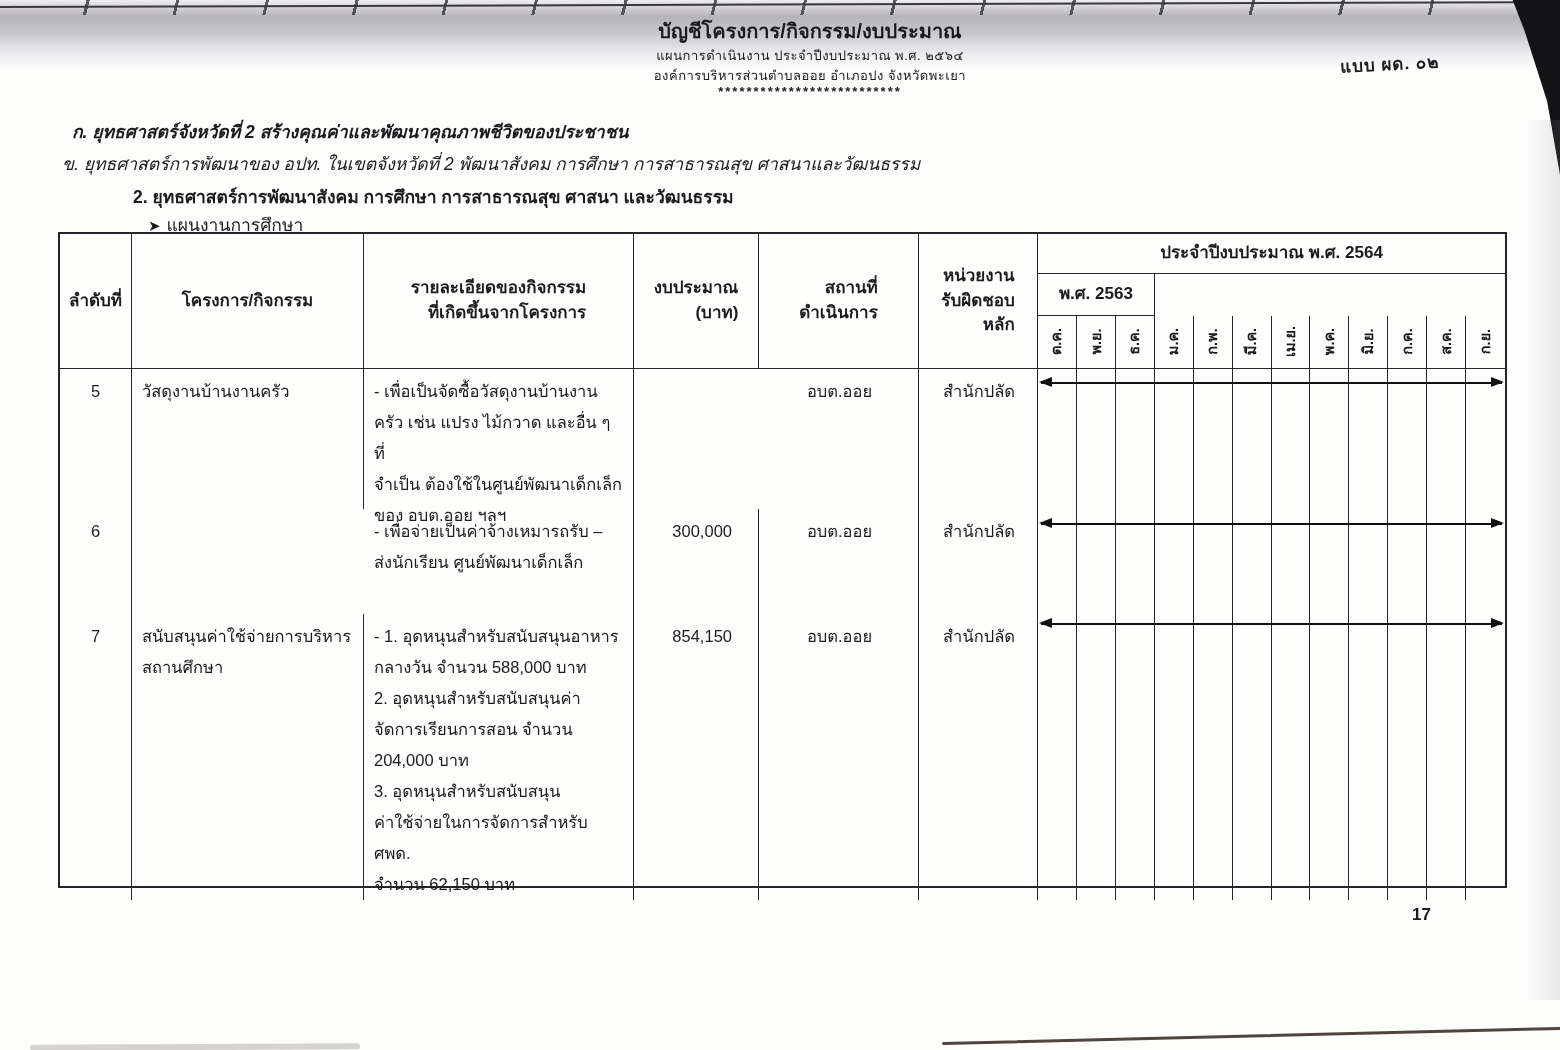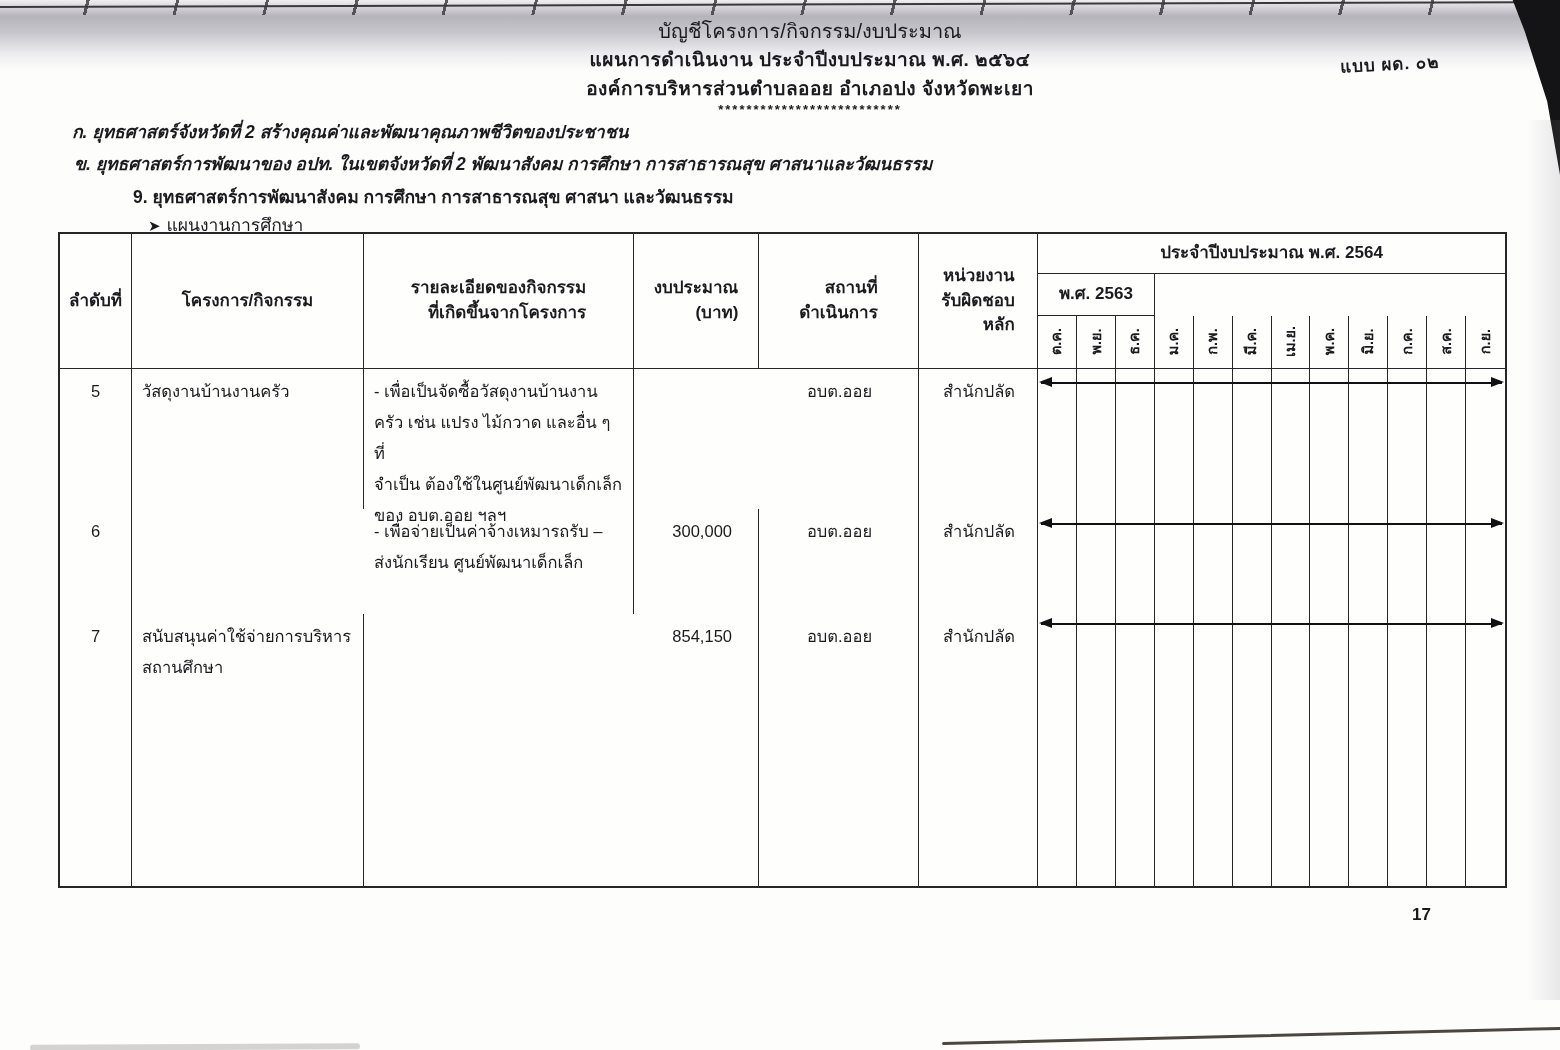--- a/index.html
+++ b/index.html
@@ -22,28 +22,28 @@
     clip-path:polygon(26% 0,100% 0,100% 100%,80% 58%,45% 18%);}
   .right-edge-shade{top:120px;right:0;width:34px;height:880px;
     background:linear-gradient(90deg,rgba(255,255,255,0) 0%,rgba(120,118,126,.16) 100%);}
   .bottom-edge-line{top:1042px;left:942px;width:640px;height:3px;background:#4d453f;
     transform:rotate(-1.4deg);transform-origin:left center;border-radius:2px;}
   .bottom-left-smudge{top:1044px;left:30px;width:330px;height:6px;background:rgba(95,88,80,.25);
     border-radius:3px;transform:rotate(-.3deg);}
 
   
   .doc-head{top:16px;left:330px;width:960px;text-align:center;line-height:1.5;}
-  .doc-title{font-size:20px;font-weight:normal;}
-  .doc-sub{font-size:19px;font-weight:bold;letter-spacing:.5px;}
+  .doc-title{font-size:20px;font-weight:bold;}
+  .doc-sub{font-size:13px;font-weight:normal;letter-spacing:.5px;}
   .doc-stars{font-size:13px;font-weight:bold;letter-spacing:2px;margin-top:-3px;}
   .form-code{top:48px;left:1340px;width:180px;font-size:17px;font-weight:bold;
     transform:rotate(-3deg);letter-spacing:1px;}
 
   .strategy-a{top:118px;left:72px;font-size:17.5px;font-weight:600;font-style:italic;}
-  .strategy-b{top:150px;left:74px;font-size:17.5px;font-weight:700;font-style:italic;}
+  .strategy-b{top:150px;left:62px;font-size:17.5px;font-weight:400;font-style:italic;}
   .strategy-2{top:183px;left:133px;font-size:17.5px;font-weight:600;}
   .plan-line{top:211px;left:148px;font-size:17.5px;font-weight:normal;}
   .plan-line .arrow-glyph{font-size:15px;margin-right:6px;}
 
   
   .proj-table{
     top:232px;left:58px;width:1449px;height:656px;
     display:grid;box-sizing:border-box;
     grid-template-columns:72px 232px 270px 125px 160px 119px repeat(12,1fr);
     grid-template-rows:40px 42px 53px 140px 105px 1fr;
@@ -92,21 +92,21 @@
 <div class="abs doc-head">
   <div class="doc-title">บัญชีโครงการ/กิจกรรม/งบประมาณ</div>
   <div class="doc-sub">แผนการดำเนินงาน ประจำปีงบประมาณ พ.ศ. ๒๕๖๔</div>
   <div class="doc-sub">องค์การบริหารส่วนตำบลออย อำเภอปง จังหวัดพะเยา</div>
   <div class="doc-stars">**************************</div>
 </div>
 <div class="abs form-code">แบบ ผด. ๐๒</div>
 
 <div class="abs strategy-a">ก. ยุทธศาสตร์จังหวัดที่ 2 สร้างคุณค่าและพัฒนาคุณภาพชีวิตของประชาชน</div>
 <div class="abs strategy-b">ข. ยุทธศาสตร์การพัฒนาของ อปท. ในเขตจังหวัดที่ 2 พัฒนาสังคม การศึกษา การสาธารณสุข ศาสนาและวัฒนธรรม</div>
-<div class="abs strategy-2">9. ยุทธศาสตร์การพัฒนาสังคม การศึกษา การสาธารณสุข ศาสนา และวัฒนธรรม</div>
+<div class="abs strategy-2">2. ยุทธศาสตร์การพัฒนาสังคม การศึกษา การสาธารณสุข ศาสนา และวัฒนธรรม</div>
 <div class="abs plan-line">
   <span class="arrow-glyph">➤</span><span>แผนงานการศึกษา</span>
 </div>
 
 <div class="abs proj-table">
 
   <div class="cell hdr span3" style="grid-column:1">ลำดับที่</div>
   <div class="cell hdr span3" style="grid-column:2">โครงการ/กิจกรรม</div>
   <div class="cell hdr span3" style="grid-column:3">รายละเอียดของกิจกรรม
 ที่เกิดขึ้นจากโครงการ</div>
@@ -182,20 +182,28 @@
   <div class="arrow-wrap aw2 r2">
     <div class="arrow-line">
         <span class="ah ah-left"></span>
         <span class="ah ah-right"></span>
       </div>
   </div>
 
   <div class="cell body-cell c-no r3" style="grid-column:1">7</div>
   <div class="cell body-cell r3" style="grid-column:2">สนับสนุนค่าใช้จ่ายการบริหาร
 สถานศึกษา</div>
+  <div class="cell body-cell r3" style="grid-column:3">- 1. อุดหนุนสำหรับสนับสนุนอาหาร
+กลางวัน จำนวน 588,000 บาท
+2. อุดหนุนสำหรับสนับสนุนค่า
+จัดการเรียนการสอน จำนวน
+204,000 บาท
+3. อุดหนุนสำหรับสนับสนุน
+ค่าใช้จ่ายในการจัดการสำหรับ ศพด.
+จำนวน 62,150 บาท</div>
   <div class="cell body-cell c-budget r3" style="grid-column:4">854,150</div>
   <div class="cell body-cell c-center r3" style="grid-column:5">อบต.ออย</div>
   <div class="cell body-cell c-center r3" style="grid-column:6">สำนักปลัด</div>
   <div class="mcol r3" style="grid-column:7"></div>
   <div class="mcol r3" style="grid-column:8"></div>
   <div class="mcol r3" style="grid-column:9"></div>
   <div class="mcol r3" style="grid-column:10"></div>
   <div class="mcol r3" style="grid-column:11"></div>
   <div class="mcol r3" style="grid-column:12"></div>
   <div class="mcol r3" style="grid-column:13"></div>

